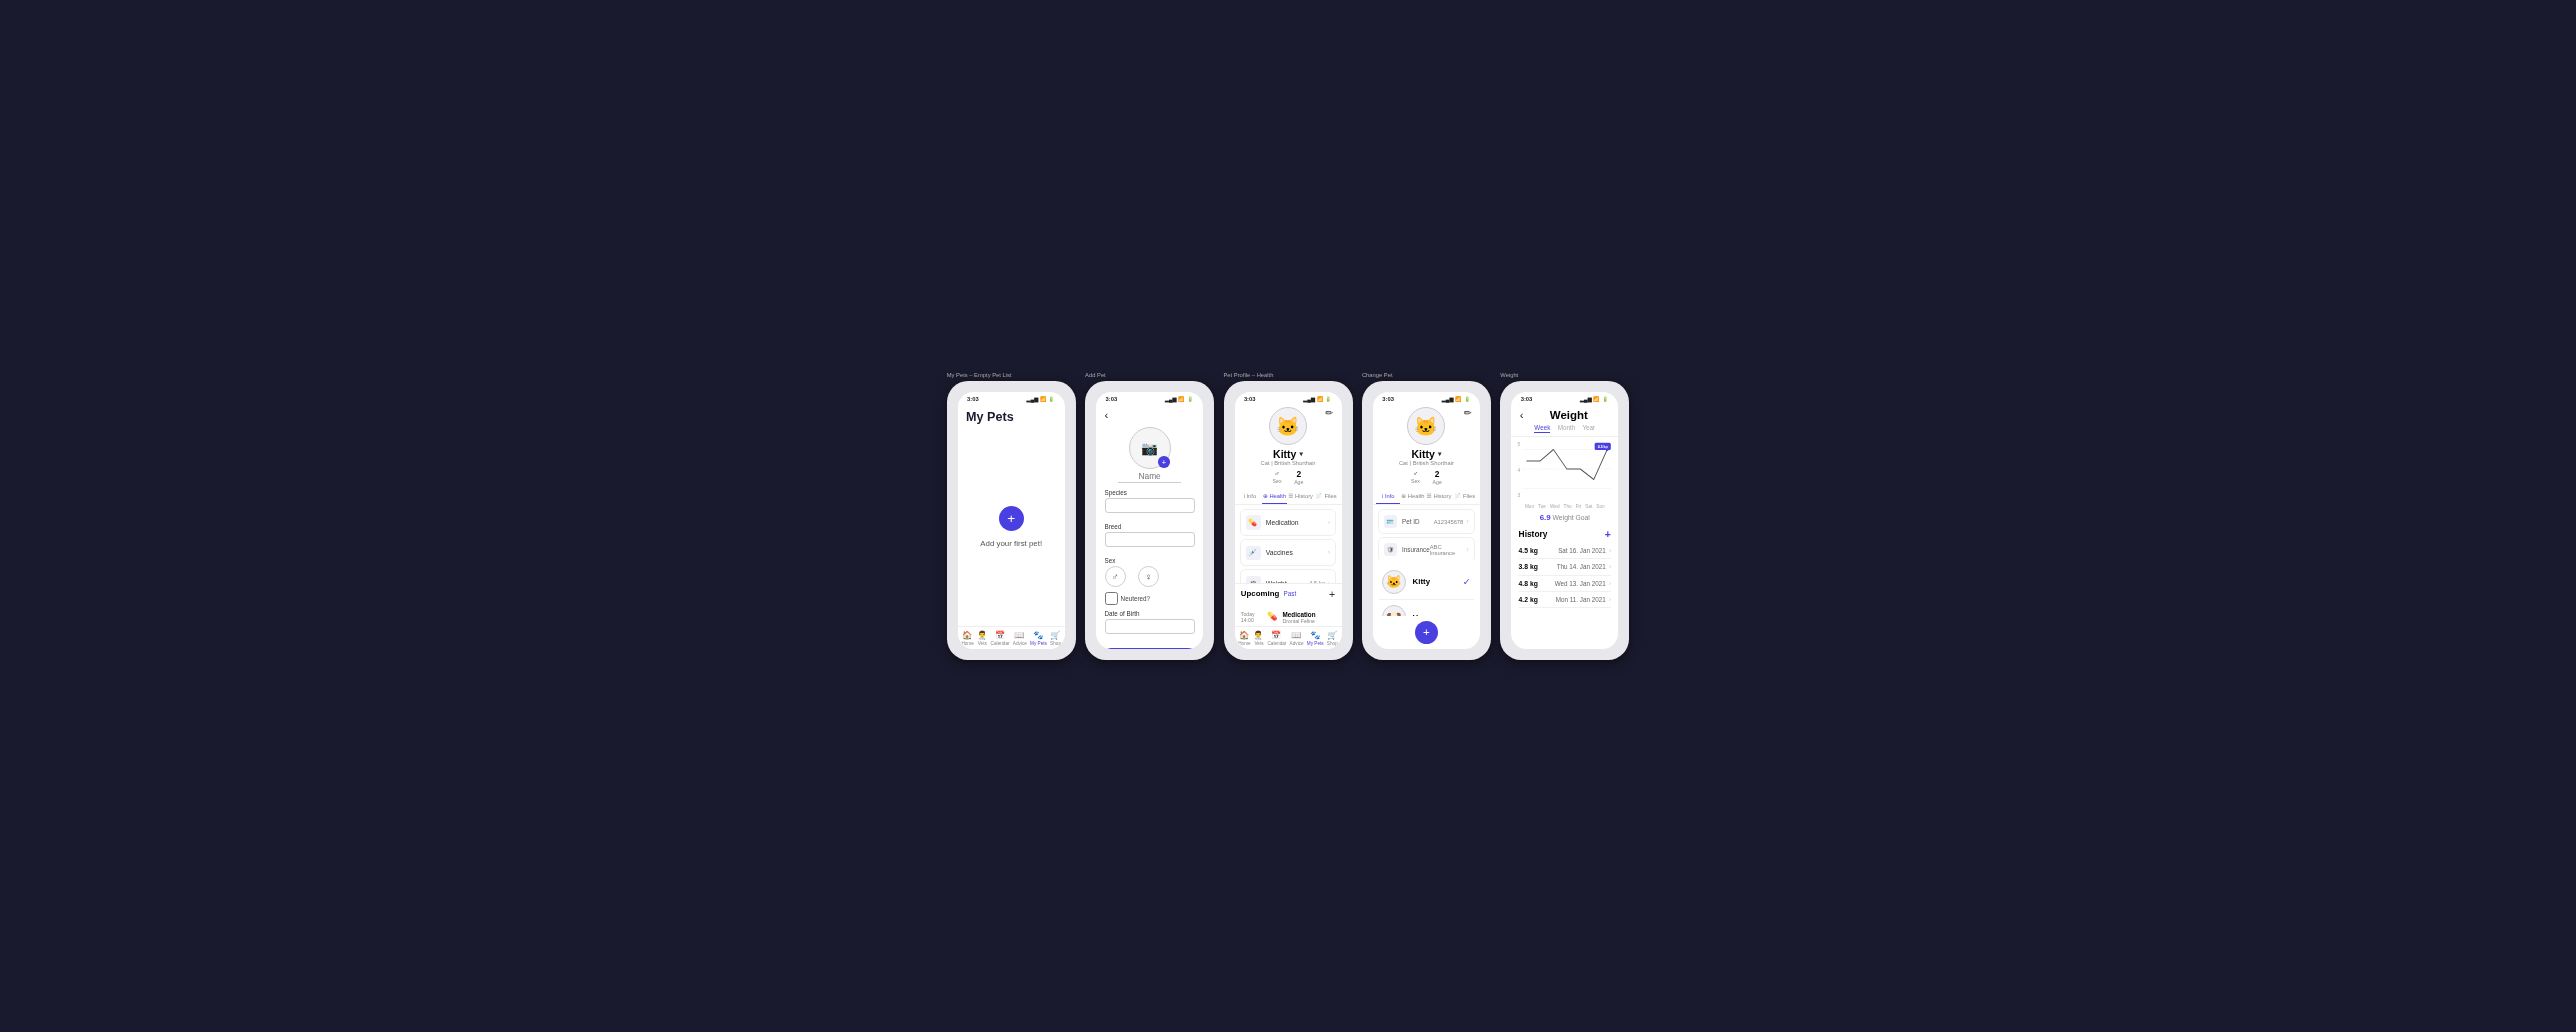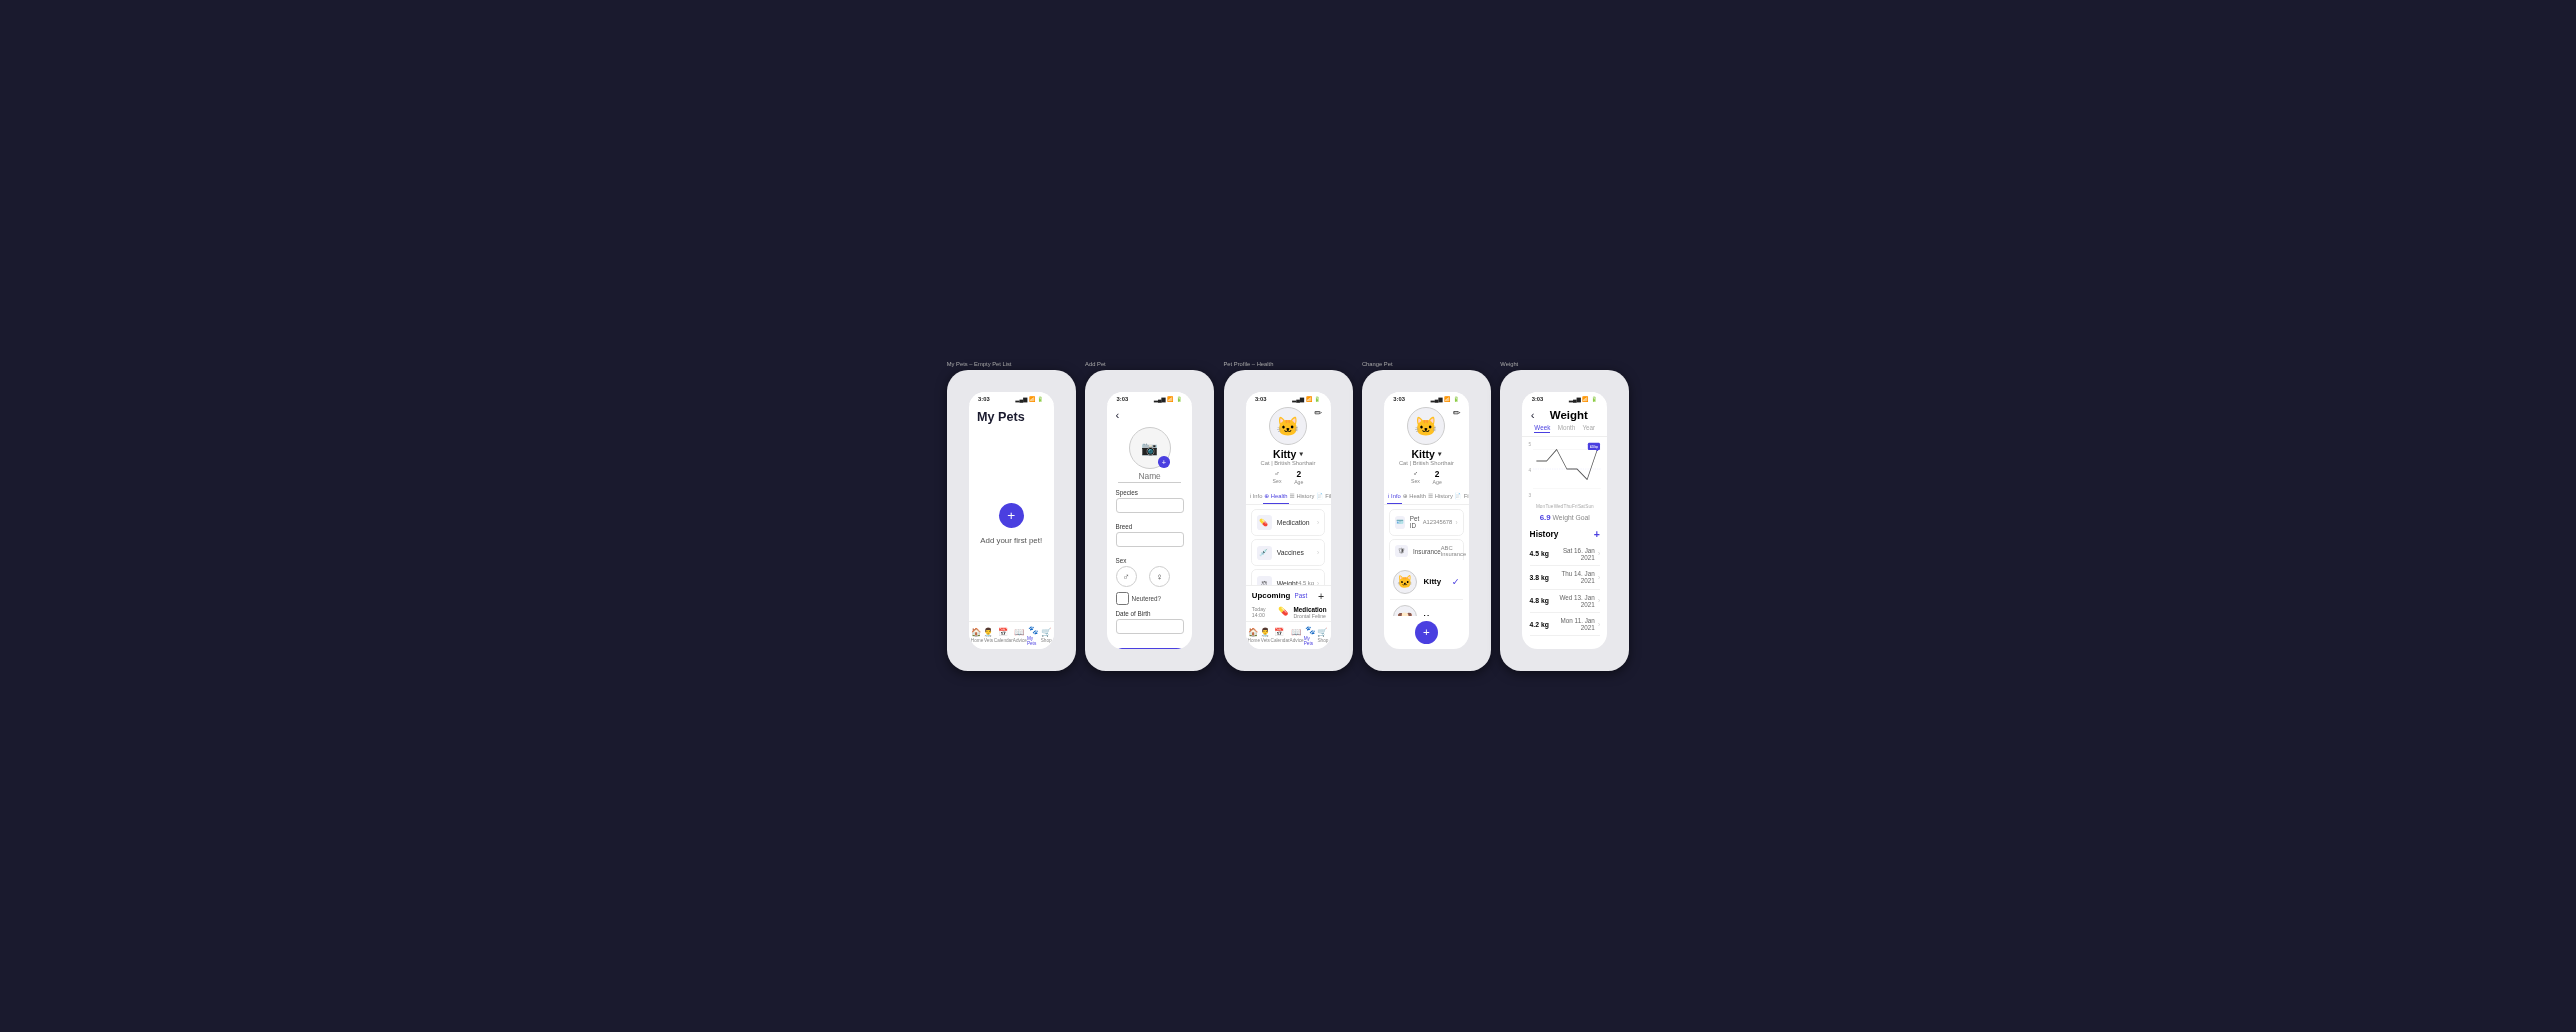--- a/index.html
+++ b/index.html
@@ -32,21 +32,21 @@
       color: #aaa;
       margin-bottom: 3.1px;
       white-space: nowrap;
     }
 
     .phone {
       width: 129px;
       min-height: 273px;
       background: #e8e8ec;
       border-radius: 21px;
-      padding: 22px;
+      padding: 11px;
       position: relative;
       box-shadow: 0 2.1px 10.5px rgba(0,0,0,0.5);
     }
 
     .phone-inner {
       background: #fff;
       border-radius: 15.7px;
       overflow: hidden;
       height: 257px;
       position: relative;
@@ -438,21 +438,21 @@
     .upcoming-section {
       padding: 4.2px 6.3px 2.1px;
       border-top: 0.5px solid #eee;
       flex-shrink: 0;
     }
 
     .upcoming-header {
       display: flex;
       align-items: center;
       justify-content: space-between;
-      margin-bottom: 4px;
+      margin-bottom: 11px;
     }
 
     .upcoming-title {
       font-size: 7.9px;
       font-weight: 700;
     }
 
     .past-link {
       font-size: 6.3px;
       color: #4a3fe0;

